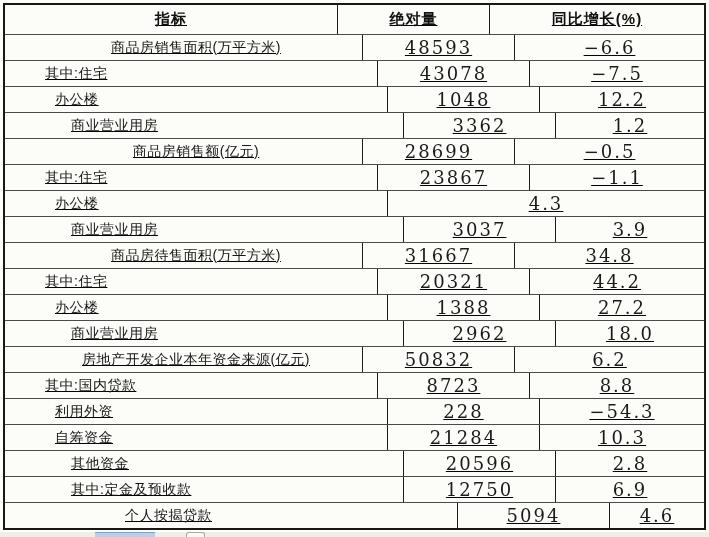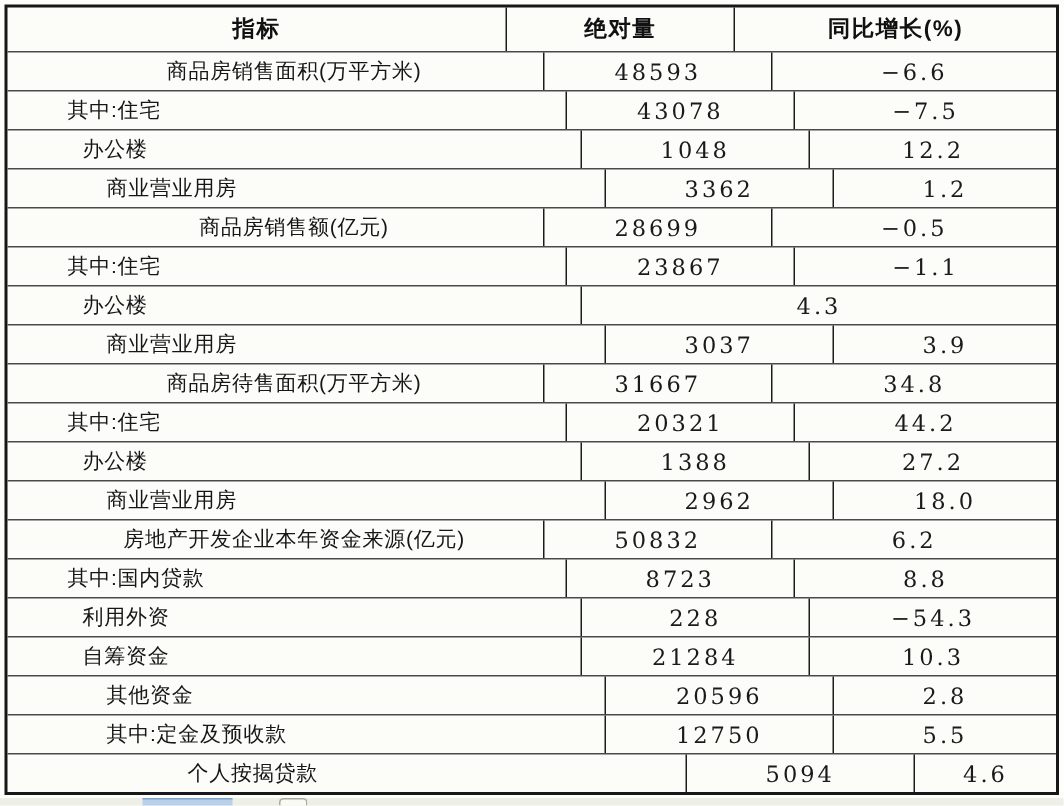--- a/index.html
+++ b/index.html
@@ -8,36 +8,36 @@
     background:#fdfdfa;
     font-family:"Liberation Sans",sans-serif;
     -webkit-font-smoothing:antialiased;
   }
   
   .grid{
     position:absolute;left:3px;top:3px;width:699px;height:523px;
     border:2px solid #171717;background:#fcfcf9;
     display:flex;flex-direction:column;
   }
-  .row{display:flex;flex:1;border-top:1px solid #4a4a4a;min-height:0;}
+  .row{display:flex;flex:1;border-top:1px solid #4a4a4a;min-height:0;text-decoration:underline;}
   .row.header{flex:0 0 29px;border-top:none;font-weight:bold;}
   .cell{display:flex;align-items:center;min-width:0;}
   .c-ind{width:47.5%;justify-content:flex-start;}
   .c-val{width:21.6%;justify-content:center;border-left:1px solid #1c1c1c;}
   .c-gro{flex:1;justify-content:center;border-left:1px solid #1c1c1c;}
   .header .c-ind{justify-content:center;}
   .header .cell span{
     font-size:15px;color:#111;letter-spacing:1px;
   }
   .ind-label{
     font-size:14px;color:#161616;letter-spacing:0.5px;white-space:nowrap;
   }
   .num{
     font-family:"DejaVu Serif","Liberation Serif",serif;
-    font-size:15px;color:#1a1a1a;letter-spacing:2px;white-space:nowrap;
+    font-size:18px;color:#1a1a1a;letter-spacing:2px;white-space:nowrap;
   }
   
   .ind0{padding-left:25px;justify-content:center;}
   .ind1{padding-left:40px;}
   .ind2{padding-left:50px;}
   .ind3{padding-left:66px;}
   .ind4{padding-left:120px;}
   
   .bottom-strip{
     position:absolute;left:0;right:0;bottom:0;height:5px;
@@ -273,21 +273,21 @@
   </div>
 
   <div class="row">
     <div class="cell c-ind ind3">
       <span class="ind-label">其中:定金及预收款</span>
     </div>
     <div class="cell c-val">
       <span class="num">12750</span>
     </div>
     <div class="cell c-gro">
-      <span class="num">5.5</span>
+      <span class="num">6.9</span>
     </div>
   </div>
 
   <div class="row">
     <div class="cell c-ind ind4">
       <span class="ind-label">个人按揭贷款</span>
     </div>
     <div class="cell c-val">
       <span class="num">5094</span>
     </div>

